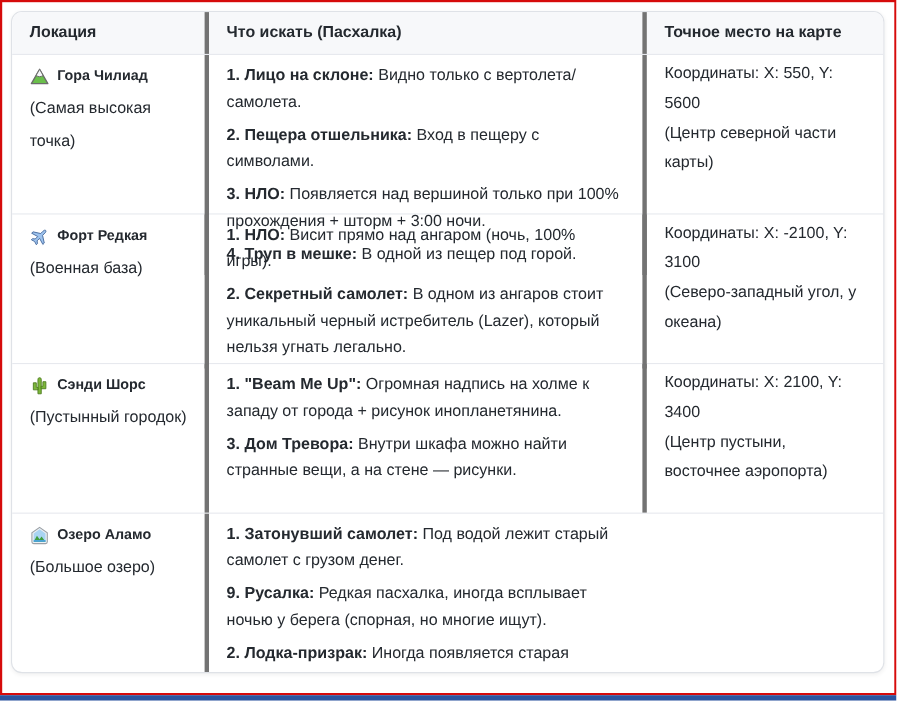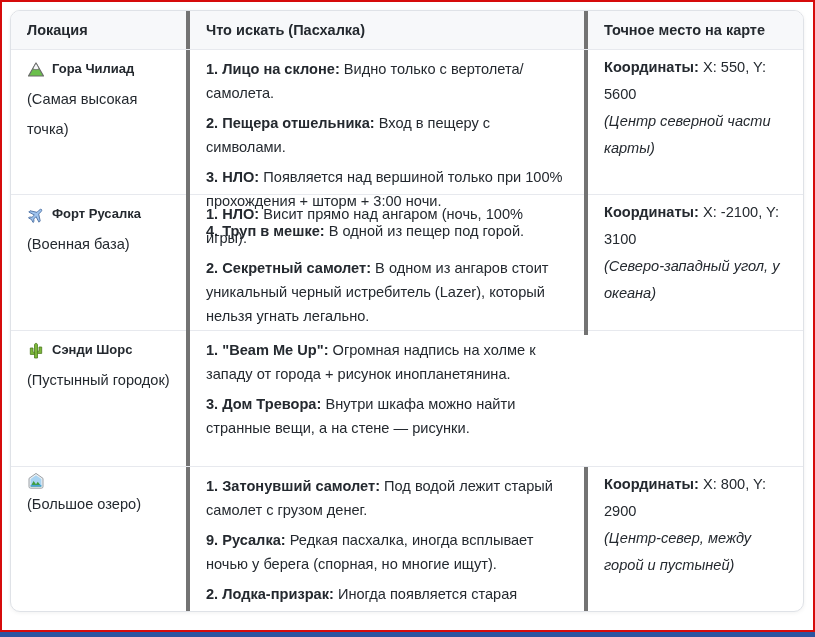--- a/index.html
+++ b/index.html
@@ -32,22 +32,22 @@
   }
   .cell + .cell{border-left:4px solid #737373}
   .loc .name{
     font-weight:bold;font-size:13px;line-height:30px;
     display:flex;align-items:center;gap:7px;white-space:nowrap;
   }
   .loc .sub{font-size:14.6px;line-height:30px}
   .desc .item{font-size:14.6px;line-height:24px;margin:3px 0}
   .desc .item b{font-weight:bold}
   .map{font-size:14.6px;line-height:27px}
-  .map b{font-weight:bold}
-  .map .note{font-style:italic}
+  .map b{font-weight:normal}
+  .map .note{}
   .icon{width:18px;height:18px;flex:0 0 auto;display:inline-block}
 </style>
 </head>
 <body>
 
 <div class="red-frame"></div>
 <div class="bottom-bar"></div>
 
 <div class="card">
 
@@ -85,21 +85,21 @@
   <div class="grid-row trow h2">
     <div class="cell loc">
       <div class="name">
         <span class="icon">
           <svg viewBox="0 0 18 18" width="18" height="18">
               <g transform="rotate(45 9 9)">
                 <path d="M9 1.2 C9.8 1.2 10.2 2.2 10.2 3.4 V6.4 L16.2 10.2 V12 L10.2 10.2 V13.4 L12.2 15 V16.4 L9 15.4 L5.8 16.4 V15 L7.8 13.4 V10.2 L1.8 12 V10.2 L7.8 6.4 V3.4 C7.8 2.2 8.2 1.2 9 1.2 Z" fill="#9ec3ee" stroke="#46699c" stroke-width="0.8" stroke-linejoin="round"></path>
               </g>
             </svg>
         </span>
-        <span>Форт Русалка</span>
+        <span>Форт Редкая</span>
       </div>
       <div class="sub">(Военная база)</div>
     </div>
     <div class="cell desc">
       <div class="item"><b>1. НЛО:</b><span> Висит прямо над ангаром (ночь, 100% игры).</span></div>
       <div class="item"><b>2. Секретный самолет:</b><span> В одном из ангаров стоит уникальный черный истребитель (Lazer), который нельзя угнать легально.</span></div>
     </div>
     <div class="cell map">
       <div><b>Координаты:</b><span> X: -2100, Y: 3100</span></div>
       <div class="note">(Северо-западный угол, у океана)</div>
@@ -117,40 +117,41 @@
             </svg>
         </span>
         <span>Сэнди Шорс</span>
       </div>
       <div class="sub">(Пустынный городок)</div>
     </div>
     <div class="cell desc">
       <div class="item"><b>1. "Beam Me Up":</b><span> Огромная надпись на холме к западу от города + рисунок инопланетянина.</span></div>
       <div class="item"><b>3. Дом Тревора:</b><span> Внутри шкафа можно найти странные вещи, а на стене — рисунки.</span></div>
     </div>
+    <div class="cell map">
+      <div><b>Координаты:</b><span> X: 2100, Y: 3400</span></div>
+      <div class="note">(Центр пустыни, восточнее аэропорта)</div>
+    </div>
   </div>
 
   <div class="grid-row trow h4">
     <div class="cell loc">
       <div class="name">
         <span class="icon">
           <svg viewBox="0 0 18 18" width="18" height="18">
               <path d="M9 1.4 L16 6.4 V14.6 A1.6 1.6 0 0 1 14.4 16.2 H3.6 A1.6 1.6 0 0 1 2 14.6 V6.4 Z" fill="#eef1f3" stroke="#9aa0a6" stroke-width="1"></path>
               <path d="M9 3.2 L14.4 7.1 V14.6 H3.6 V7.1 Z" fill="#a9d4f2"></path>
               <path d="M3.6 14.6 L6.6 9 L9 12.2 L10.8 9.8 L14.4 14.6 Z" fill="#3f9e3f"></path>
               <rect x="3.6" y="12.9" width="10.8" height="1.7" fill="#4aa3d8"></rect>
             </svg>
         </span>
+        <span>Озеро Аламо</span>
       </div>
       <div class="sub">(Большое озеро)</div>
     </div>
     <div class="cell desc">
       <div class="item"><b>1. Затонувший самолет:</b><span> Под водой лежит старый самолет с грузом денег.</span></div>
       <div class="item"><b>9. Русалка:</b><span> Редкая пасхалка, иногда всплывает ночью у берега (спорная, но многие ищут).</span></div>
       <div class="item"><b>2. Лодка-призрак:</b><span> Иногда появляется старая деревянная лодка без людей.</span></div>
     </div>
-    <div class="cell map">
-      <div><b>Координаты:</b><span> X: 800, Y: 2900</span></div>
-      <div class="note">(Центр-север, между горой и пустыней)</div>
-    </div>
   </div>
 
 </div>
 
 </body></html>

